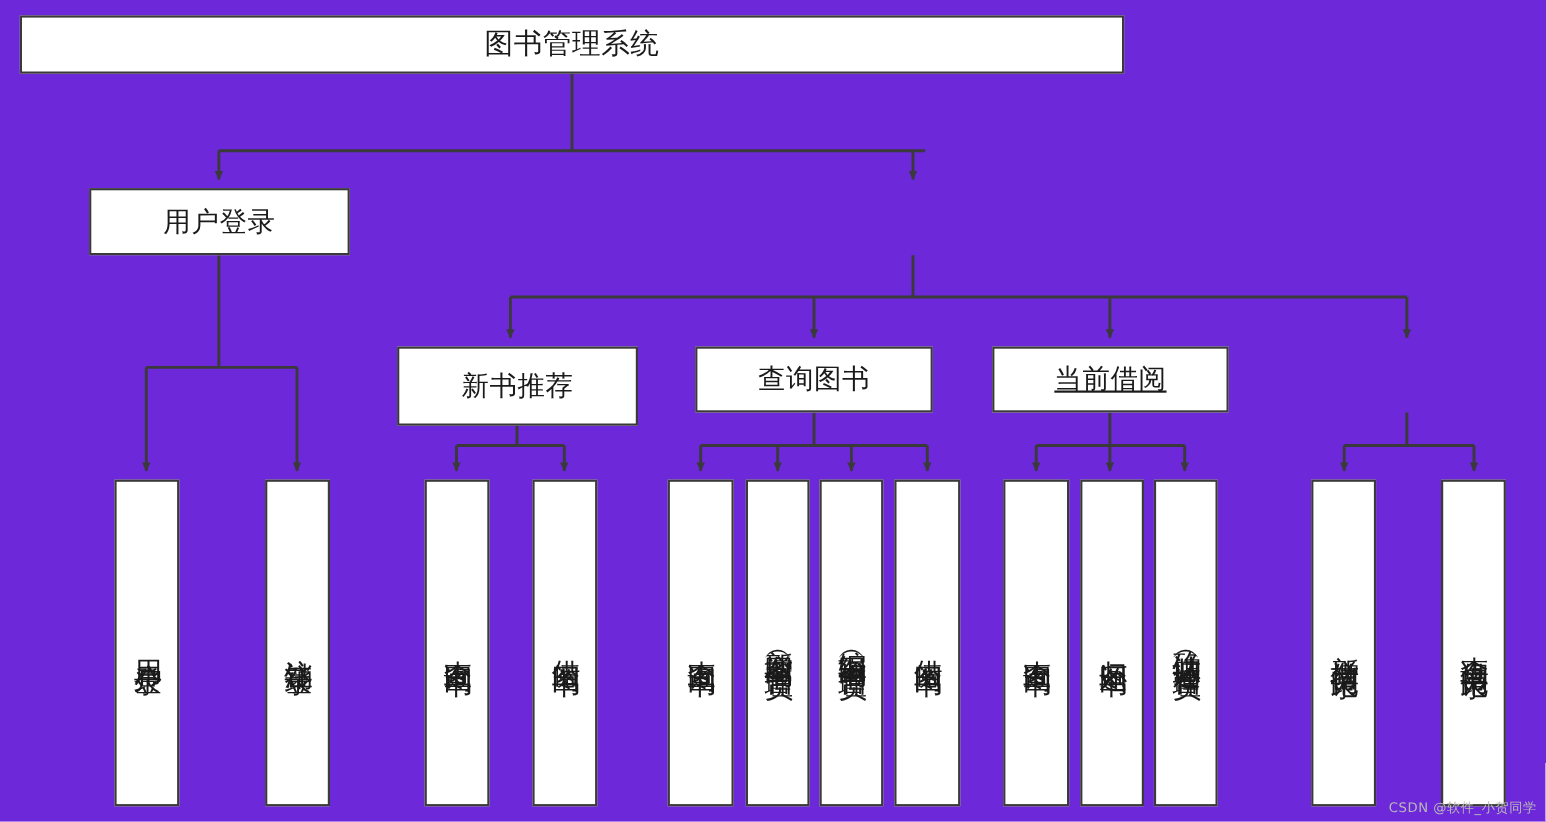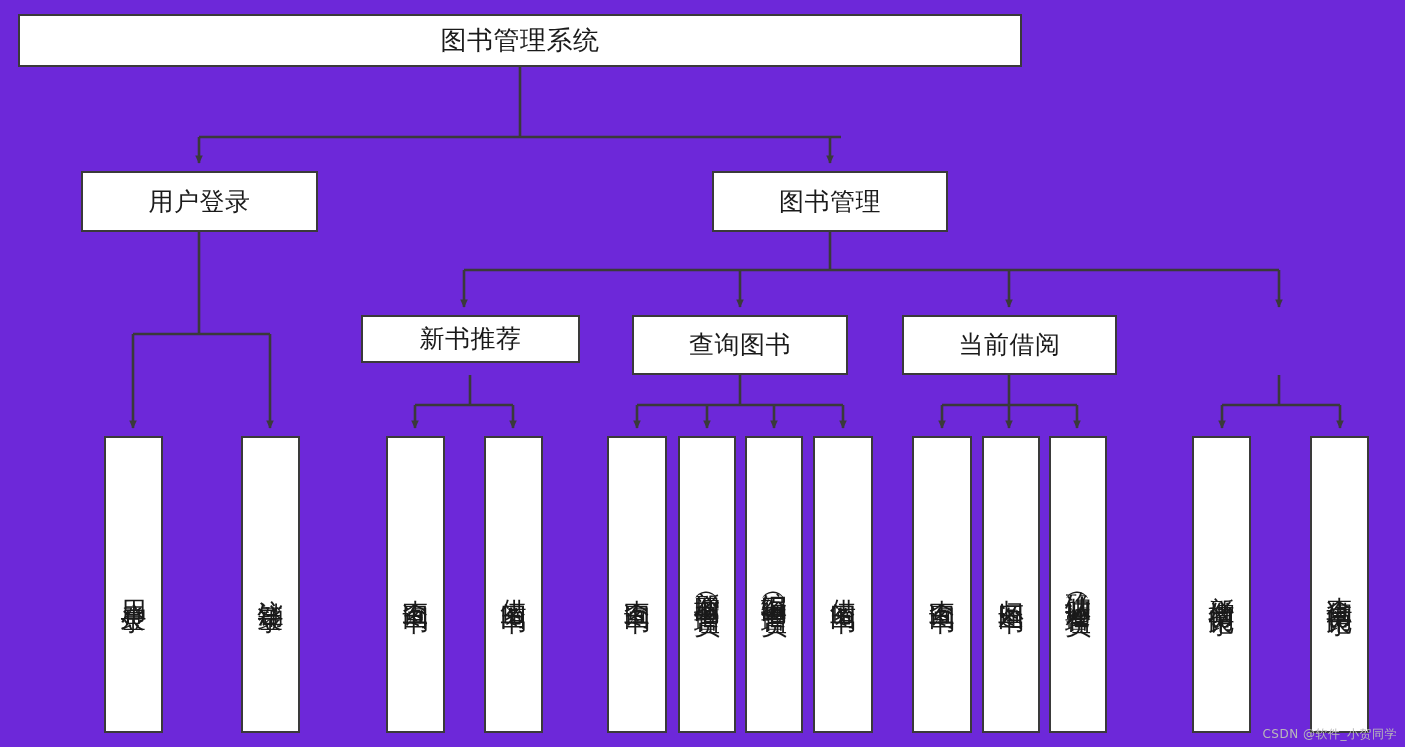--- a/index.html
+++ b/index.html
@@ -130,31 +130,28 @@
     </g>
   </svg>
 
   <div class="node h root" style="left:18px; top:14px; width:1004px; height:53px;">
     <span class="lbl">图书管理系统</span>
   </div>
 
   <div class="node h" style="left:81px; top:171px; width:237px; height:61px;">
     <span class="lbl">用户登录</span>
   </div>
-  <div class="node h" style="left:712px; top:171px; width:236px; height:61px;">
-    <span class="lbl">图书管理</span>
-  </div>
 
-  <div class="node h" style="left:361px; top:315px; width:219px; height:48px;">
+  <div class="node h" style="left:361px; top:315px; width:219px; height:72px;">
     <span class="lbl">新书推荐</span>
   </div>
   <div class="node h" style="left:632px; top:315px; width:216px; height:60px;">
     <span class="lbl">查询图书</span>
   </div>
-  <div class="node h" style="left:902px; top:315px; width:215px; height:60px;">
+  <div class="node h" style="left:902px; top:315px; width:215px; height:60px;text-decoration:underline;">
     <span class="lbl">当前借阅</span>
   </div>
 
   <div class="node v" style="left:104px; top:436px; width:59px; height:297px;">
     <span class="lbl">用户登录</span>
   </div>
   <div class="node v" style="left:241px; top:436px; width:59px; height:297px;">
     <span class="lbl">注销登录</span>
   </div>
 

